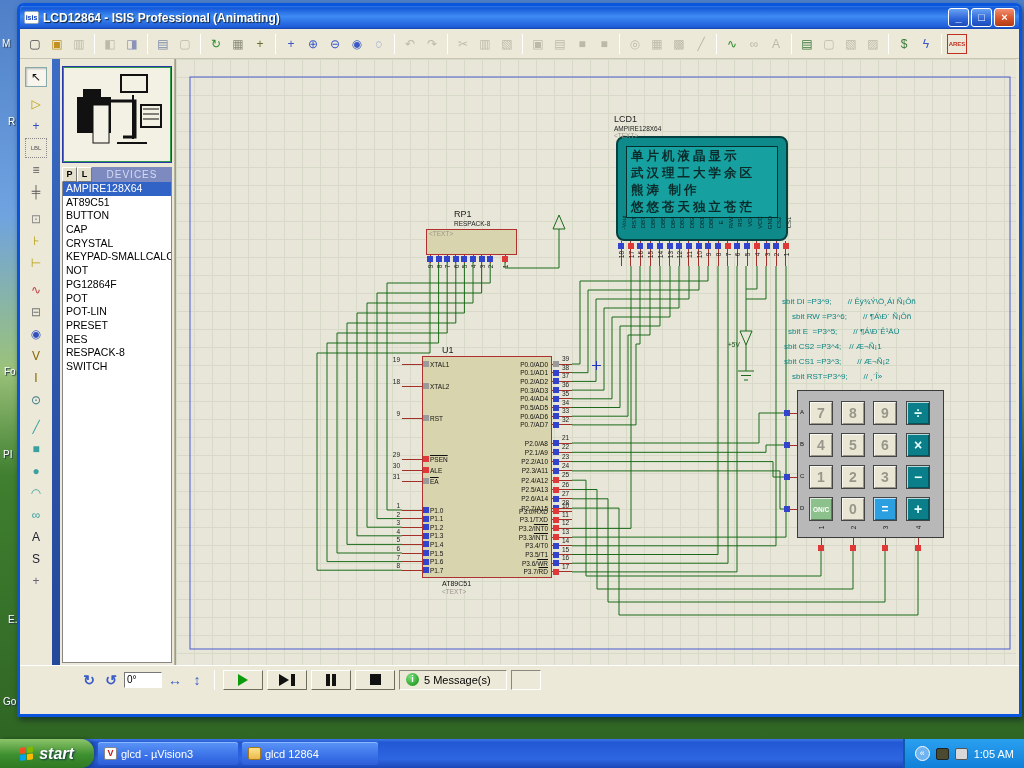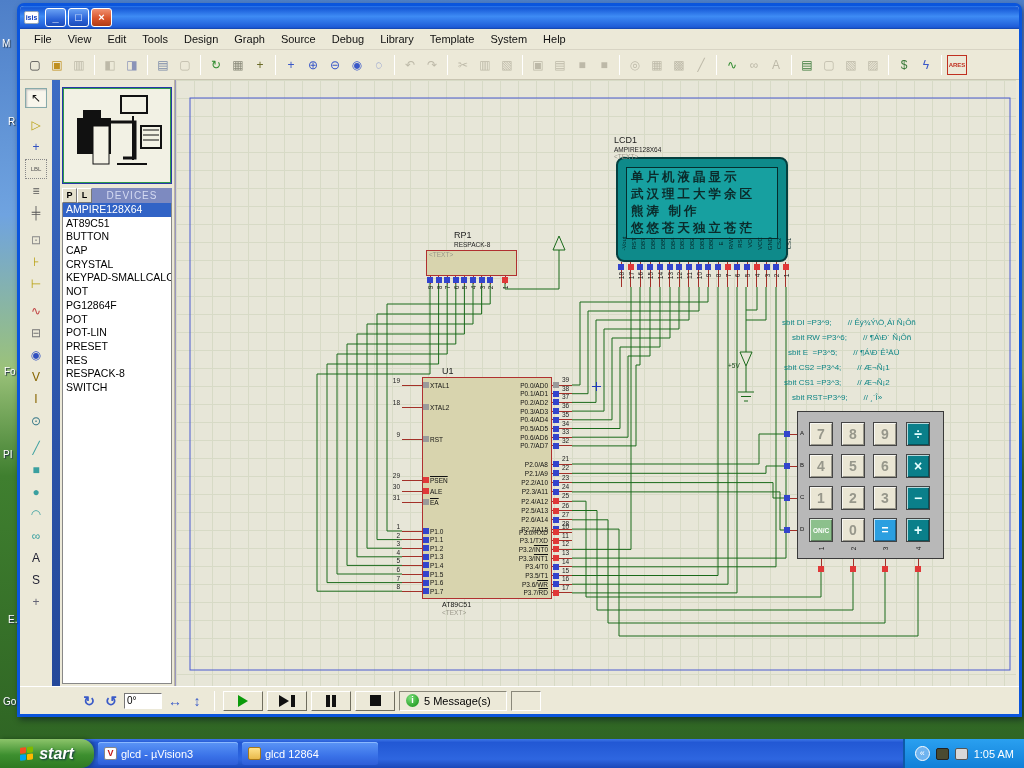--- a/index.html
+++ b/index.html
@@ -75,38 +75,25 @@
   .ticon{width:13px;height:12px;border-radius:2px}
 </style>
 </head>
 <body>
 
 <div id="desktop"></div>
 
 <div id="win">
   <div id="titlebar">
     <div id="appicon">isis</div>
+    <div id="title">LCD12864 - ISIS Professional (Animating)</div>
     <div class="winbtn">_</div>
     <div class="winbtn">□</div>
     <div class="winbtn close">×</div>
   </div>
-  <div id="menubar">
-      <span>File</span>
-      <span>View</span>
-      <span>Edit</span>
-      <span>Tools</span>
-      <span>Design</span>
-      <span>Graph</span>
-      <span>Source</span>
-      <span>Debug</span>
-      <span>Library</span>
-      <span>Template</span>
-      <span>System</span>
-      <span>Help</span>
-    </div>
   <div id="toolbar">
       <div class="tbtn" style="color: rgb(68, 68, 68);">▢</div>
       <div class="tbtn" style="color: rgb(192, 144, 32);">▣</div>
       <div class="tbtn" style="color: rgb(189, 185, 168);">▥</div>
       <div class="tsep"></div>
       <div class="tbtn" style="color: rgb(189, 185, 168);">◧</div>
       <div class="tbtn" style="color: rgb(138, 147, 184);">◨</div>
       <div class="tsep"></div>
       <div class="tbtn" style="color: rgb(122, 138, 168);">▤</div>
       <div class="tbtn" style="color: rgb(189, 185, 168);">▢</div>
@@ -532,21 +519,21 @@
         <div class="pin-sq pq-r" style="position: absolute; left: 674px; top: 486px;"></div>
         <div class="pnum rot" style="position: absolute; left: 703px; top: 465px; width: 12px; height: 7px; z-index: 4;">3</div>
         <div class="stub" style="position: absolute; left: 708.5px; top: 479px; width: 1px; height: 7px;"></div>
         <div class="pin-sq pq-r" style="position: absolute; left: 706px; top: 486px;"></div>
         <div class="pnum rot" style="position: absolute; left: 736px; top: 465px; width: 12px; height: 7px; z-index: 4;">4</div>
         <div class="stub" style="position: absolute; left: 741.5px; top: 479px; width: 1px; height: 7px;"></div>
         <div class="pin-sq pq-r" style="position: absolute; left: 739px; top: 486px;"></div>
         <div class="sbit" style="position: absolute; left: 606px; top: 238px;"><span>sbit DI =P3^9;</span><span style="margin-left: 16px;">// Êý¾Ý\Ö¸Áî Ñ¡Ôñ</span></div>
         <div class="sbit" style="position: absolute; left: 616px; top: 253px;"><span>sbit RW =P3^6;</span><span style="margin-left: 16px;">// ¶Á\Ð´ Ñ¡Ôñ</span></div>
         <div class="sbit" style="position: absolute; left: 612px; top: 268px;"><span>sbit E  =P3^5;</span><span style="margin-left: 16px;">// ¶Á\Ð´Ê¹ÄÜ</span></div>
-        <div class="sbit" style="position: absolute; left: 608px; top: 283px;"><span>sbit CS2 =P3^4;</span><span style="margin-left: 16px;">// Æ¬Ñ¡1</span></div>
+        <div class="sbit" style="position: absolute; left: 608px; top: 283px;"><span>sbit CS2 =P3^4;</span><span style="margin-left: 8px;">// Æ¬Ñ¡1</span></div>
         <div class="sbit" style="position: absolute; left: 608px; top: 298px;"><span>sbit CS1 =P3^3;</span><span style="margin-left: 16px;">// Æ¬Ñ¡2</span></div>
         <div class="sbit" style="position: absolute; left: 616px; top: 313px;"><span>sbit RST=P3^9;</span><span style="margin-left: 16px;">// ¸´Î»</span></div>
         <div style="position: absolute; left: 416px; top: 305.5px; width: 9px; height: 1px; background: rgb(32, 56, 192); z-index: 5;"></div>
         <div style="position: absolute; left: 420px; top: 301.5px; width: 1px; height: 9px; background: rgb(32, 56, 192); z-index: 5;"></div>
       </div>
   </div>
   <div id="bottombar">
     <div class="rot-ico">↻</div>
     <div class="rot-ico">↺</div>
     <input id="anglebox" value="0°" style="">

